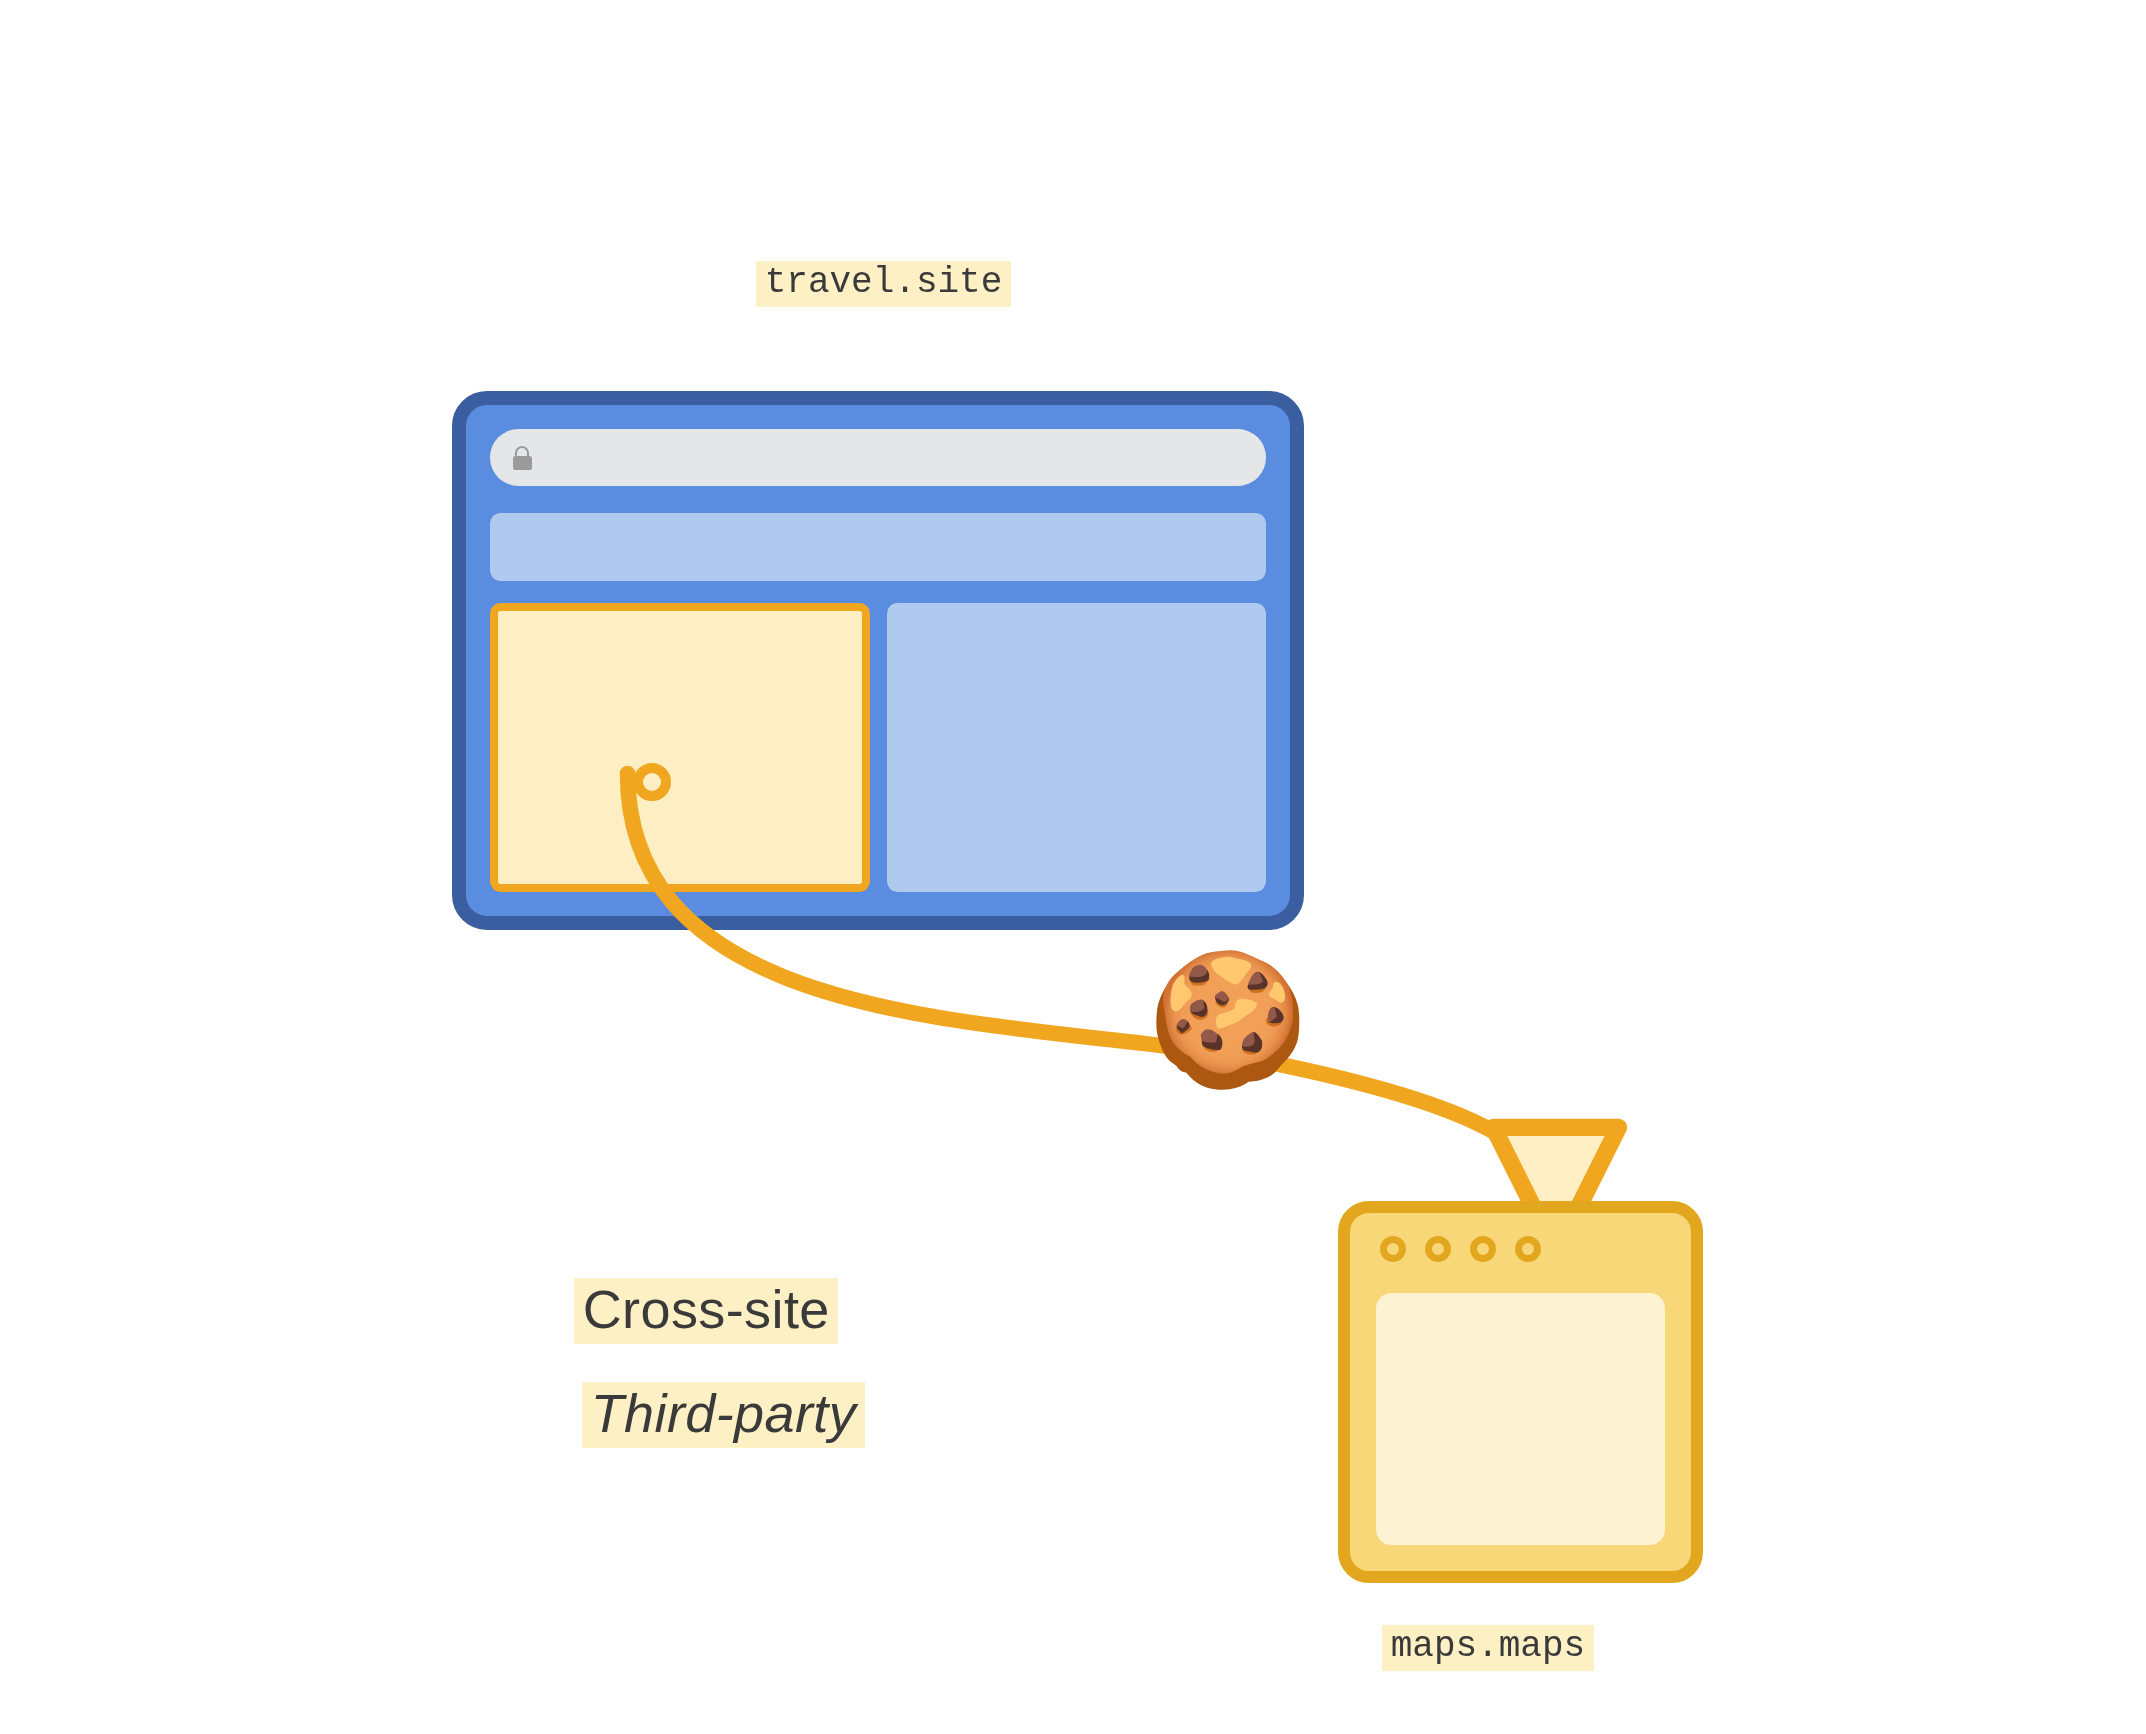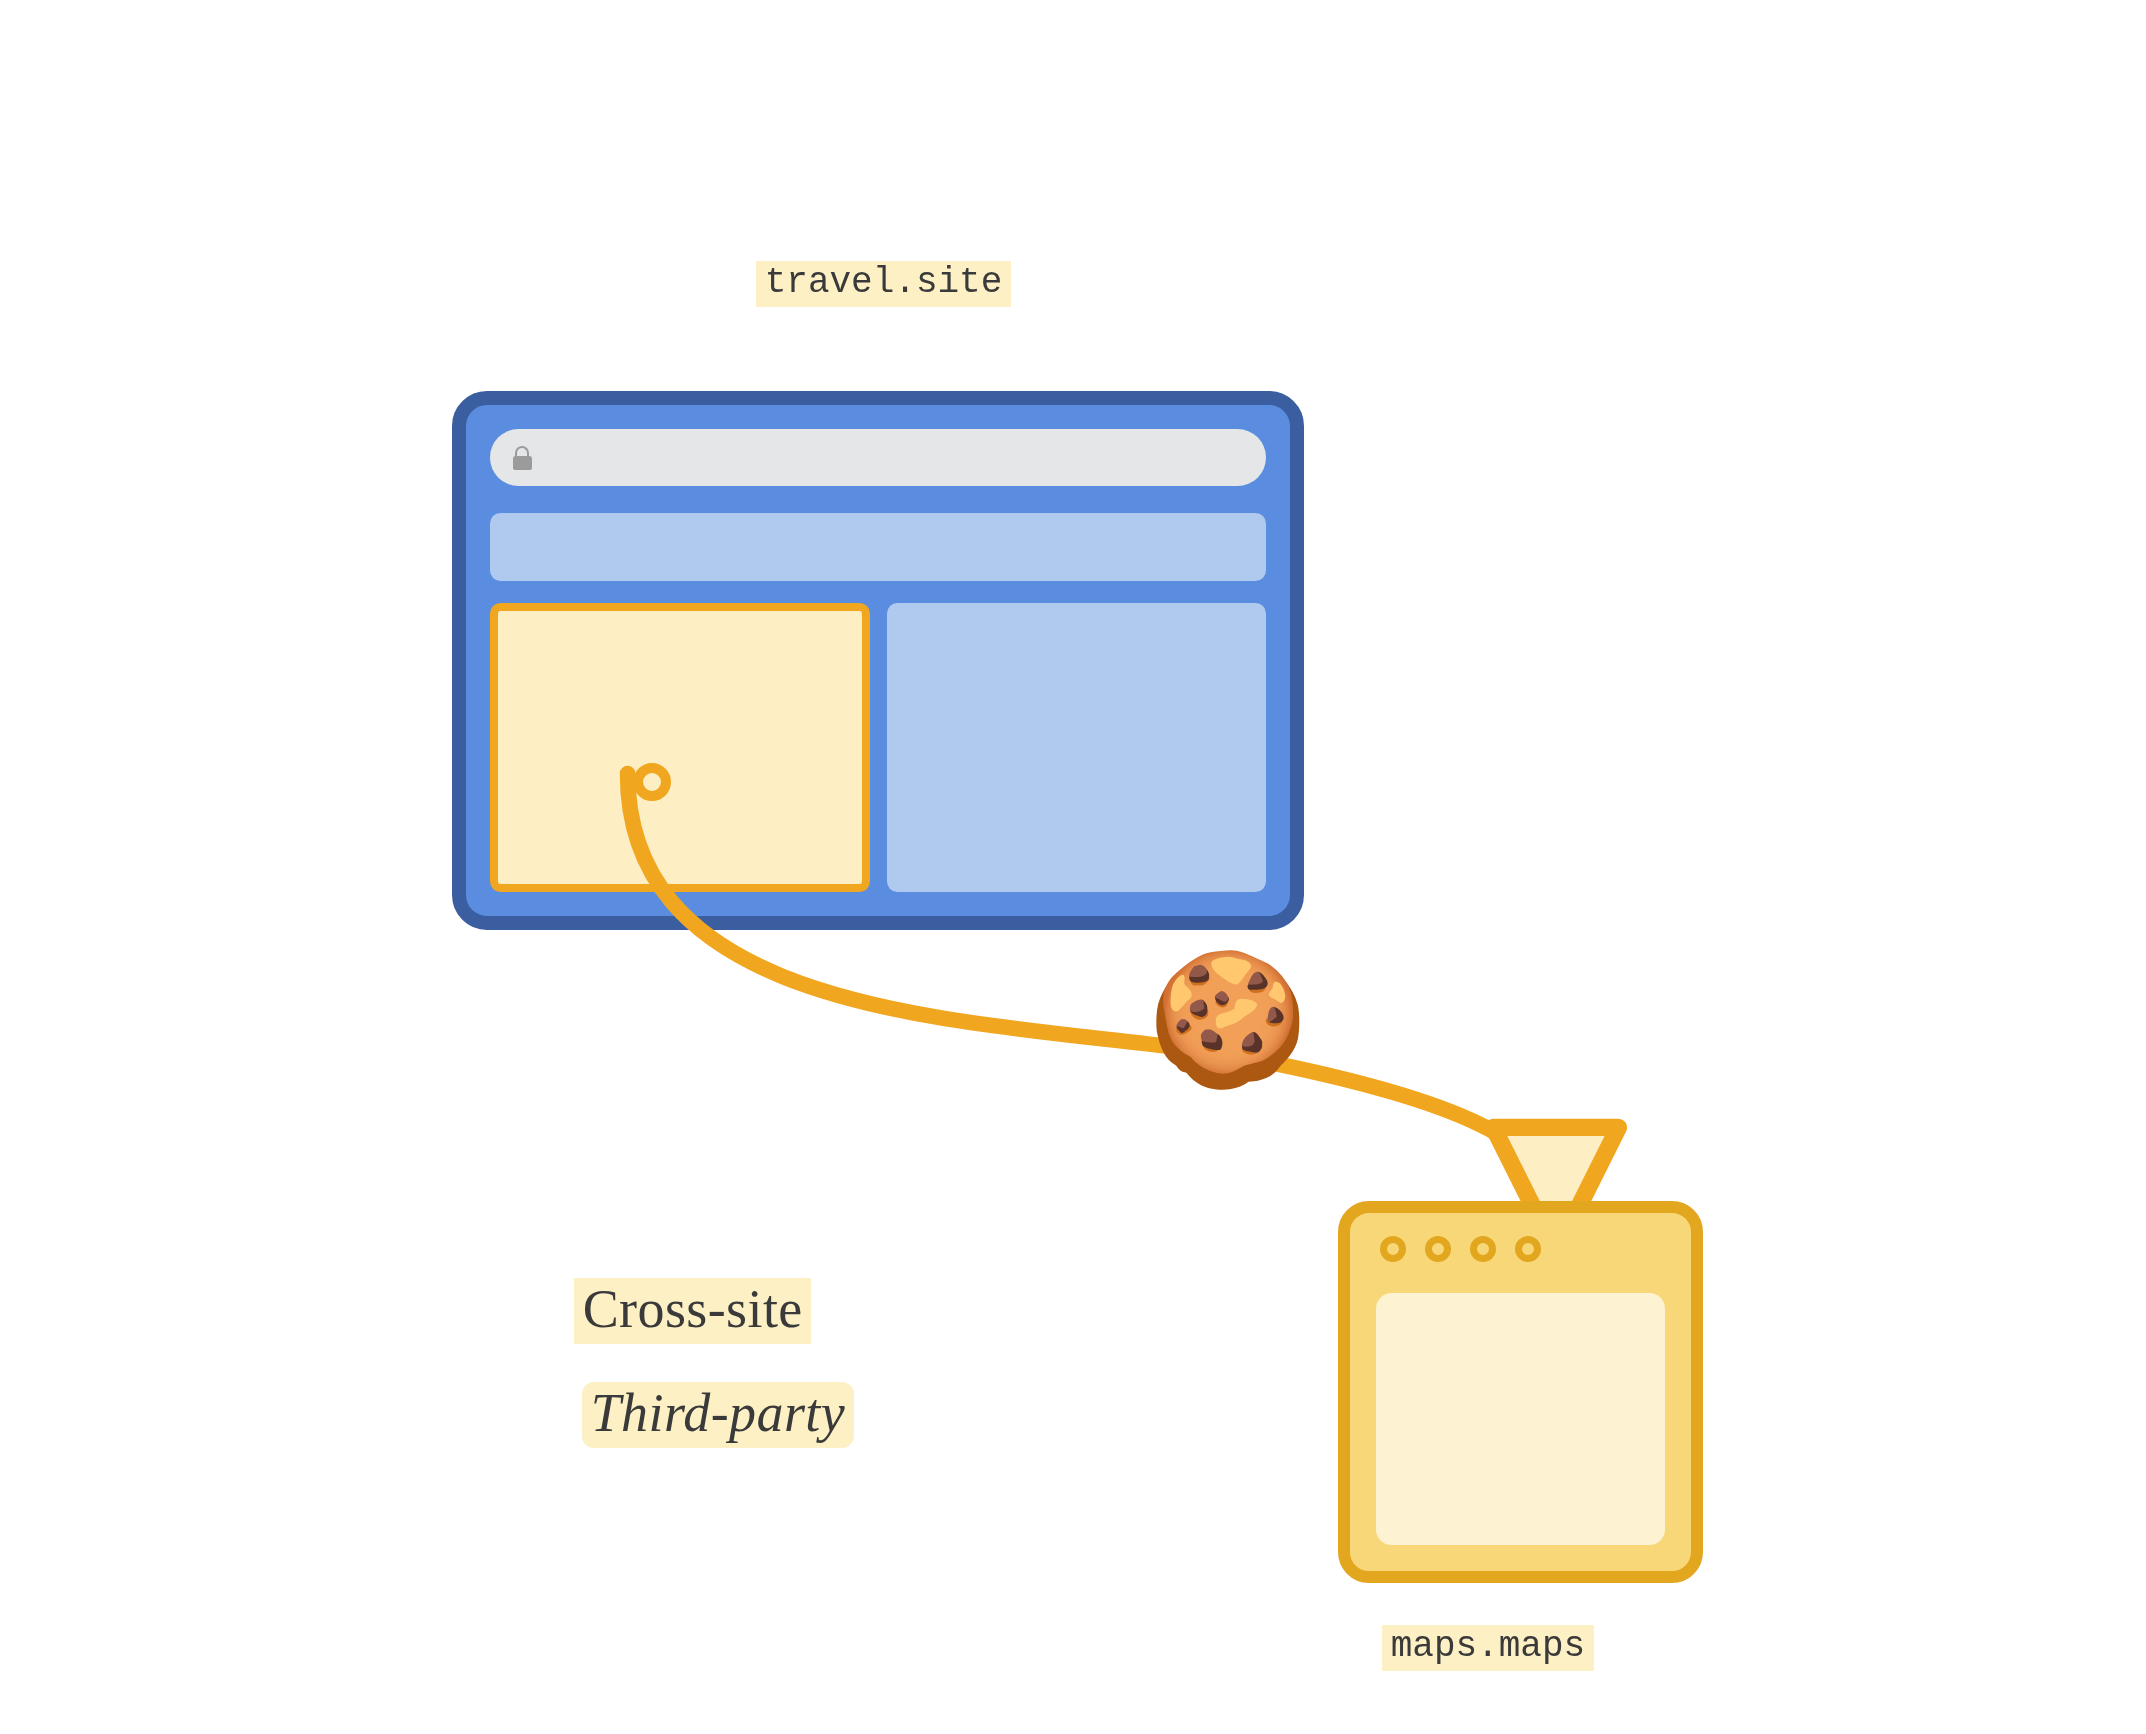--- a/index.html
+++ b/index.html
@@ -14,24 +14,24 @@
   .label {
     position: absolute;
     background: #fdf0c4;
     padding: 1.7px 8.7px 5.2px 8.7px;
     font-size: 36px;
     color: #3a3a3a;
     line-height: 1.1;
     white-space: nowrap;
   }
   .sans {
-    font-family: Liberation Serif, serif;
+    font-family: Liberation Sans, sans-serif;
     letter-spacing: 0.4px;
   }
-  .italic { font-style: italic; border-radius: 12px; }
+  .italic { font-style: italic; }
 
   
   .browser {
     position: absolute;
     left: 452px;
     top: 391px;
     width: 852px;
     height: 539px;
     background: #5a8de0;
     border: 14px solid #3b5ea1;

